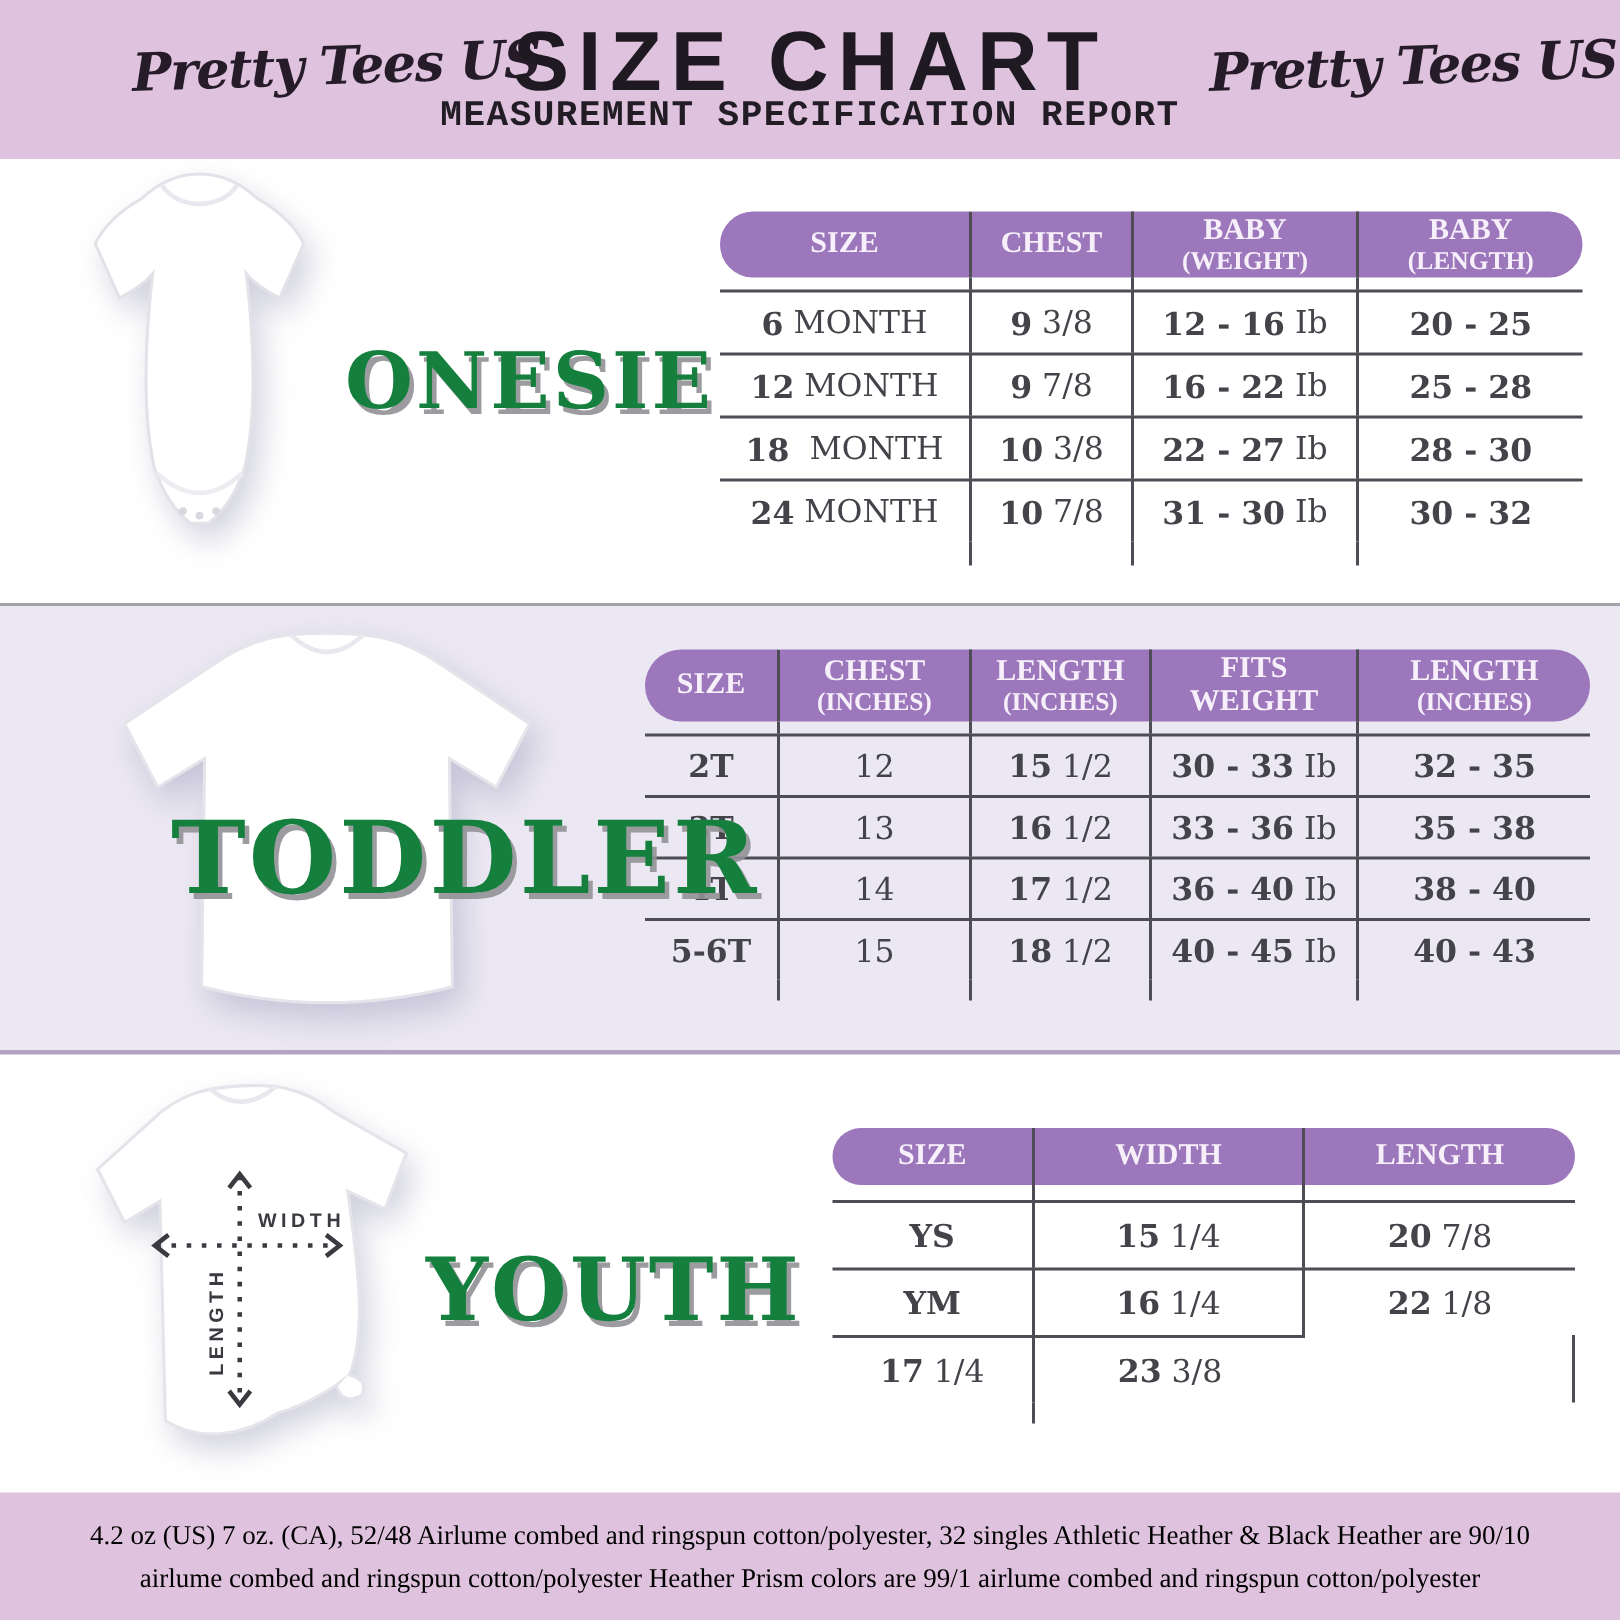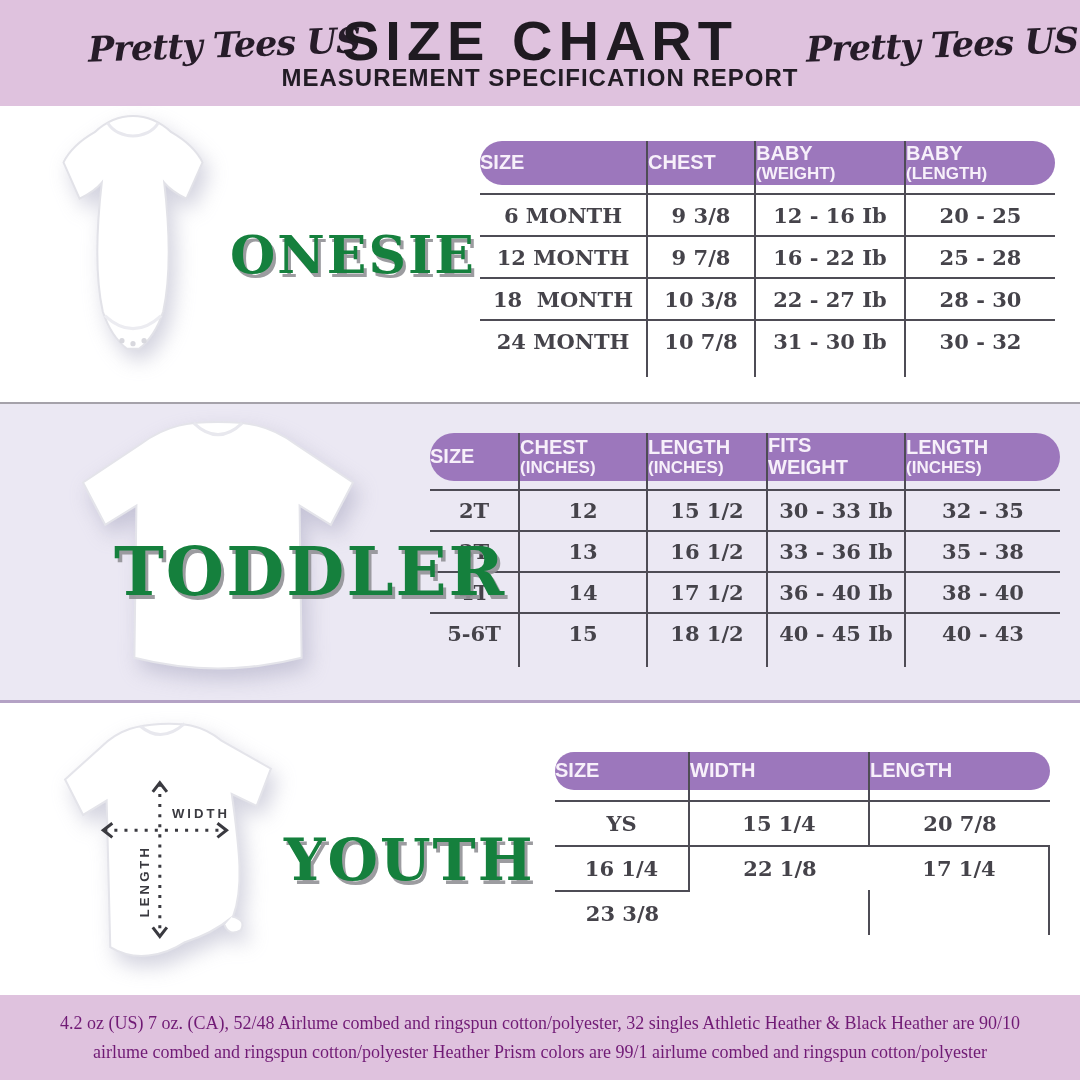--- a/index.html
+++ b/index.html
@@ -9,58 +9,58 @@
   .band{position:absolute;left:0;width:1080px;background:#dfc2de;}
   .band-top{top:0;height:106px;}
   .band-bottom{top:995px;height:85px;display:flex;align-items:center;justify-content:center;}
   .brand{position:absolute;top:24px;font-family:"DejaVu Serif",serif;font-style:italic;font-weight:bold;
          font-size:35px;color:#261c29;letter-spacing:-1px;transform:rotate(-2deg);white-space:nowrap;}
   .brand-left{left:88px;}
   .brand-right{left:806px;}
   .main-title{position:absolute;top:8px;left:0;width:1080px;text-align:center;
         font-family:"Liberation Sans",sans-serif;font-weight:900;font-size:56px;letter-spacing:6px;color:#1f1a21;}
   .sub-title{position:absolute;top:64px;left:0;width:1080px;text-align:center;
-        font-family:Liberation Sans, sans-serif;font-weight:bold;font-size:24px;letter-spacing:1px;color:#221c25;}
+        font-family:Liberation Mono, monospace;font-weight:bold;font-size:24px;letter-spacing:1px;color:#221c25;}
 
   
   .sec-toddler-bg{position:absolute;left:0;top:404px;width:1080px;height:297px;background:#ebe8f3;}
   .divider1{position:absolute;left:0;top:402px;width:1080px;height:2px;background:#a5a2aa;}
   .divider2{position:absolute;left:0;top:700px;width:1080px;height:3px;background:#b4a2c5;}
 
   
   .garment-label{position:absolute;font-family:"DejaVu Serif",serif;font-weight:bold;color:#15803d;
         letter-spacing:2px;text-shadow:3px 4px 0 rgba(145,145,150,.9);white-space:nowrap;}
   .label-onesie{left:230px;top:224px;font-size:52px;}
   .label-toddler{left:114px;top:532px;font-size:67px;}
   .label-youth{left:284px;top:826px;font-size:58px;}
 
   
   .ptable{position:absolute;display:grid;}
-  .ptable .th{background:#9c77bc;color:#f7f0fa;display:flex;flex-direction:column;justify-content:center;
-        font-family:Liberation Sans, sans-serif;font-weight:bold;font-size:20px;line-height:1.08;}
+  .ptable .th{background:#9c77bc;color:#f7f0fa;display:flex;flex-direction:column;align-items:center;justify-content:center;
+        font-family:Liberation Serif, serif;font-weight:bold;font-size:20px;line-height:1.08;}
   .ptable .th.first{border-radius:24px 0 0 24px;}
   .ptable .th.last{border-radius:0 24px 24px 0;}
   .ptable .vline{border-right:2px solid #4e4c55;}
   .ptable .spacer{background:transparent;}
   .ptable .td{display:flex;align-items:center;justify-content:center;
         font-family:"DejaVu Serif",serif;font-size:21px;color:#45434a;}
   .ptable .row-line{border-top:2px solid #4e4c55;}
   .ptable .th-l2{font-size:20px;}
   .ptable .th-l2.paren{font-size:17px;font-weight:bold;}
   .c-strong{font-weight:bold;white-space:pre;}
-  .c-rest{font-weight:bold;white-space:pre;}
+  .c-rest{font-weight:normal;white-space:pre;}
 
   
   .garment{position:absolute;}
   .garment svg{filter:drop-shadow(6px 10px 10px rgba(140,140,170,.38));}
   .measure-text{font-family:"Liberation Sans",sans-serif;font-weight:bold;fill:#3a3a40;letter-spacing:3px;}
 
   
   .footer-text{width:1010px;text-align:center;font-family:"Liberation Serif",serif;font-size:18px;
-        line-height:1.6;color:#701a75;}
+        line-height:1.6;color:#000000;}
 </style>
 </head>
 <body>
 
 <div class="canvas">
 
   <div class="band band-top">
     <div class="brand brand-left">Pretty Tees US</div>
     <div class="main-title">SIZE CHART</div>
     <div class="sub-title">MEASUREMENT SPECIFICATION REPORT</div>
@@ -322,20 +322,23 @@
       </div>
       <div class="td row-line vline">
         <span class="c-strong">15</span>
         <span class="c-rest"> 1/4</span>
       </div>
       <div class="td row-line">
         <span class="c-strong">20</span>
         <span class="c-rest"> 7/8</span>
       </div>
       <div class="td row-line vline">
+        <span class="c-strong">YM</span>
+      </div>
+      <div class="td row-line vline">
         <span class="c-strong">16</span>
         <span class="c-rest"> 1/4</span>
       </div>
       <div class="td row-line">
         <span class="c-strong">22</span>
         <span class="c-rest"> 1/8</span>
       </div>
       <div class="td row-line vline">
         <span class="c-strong">17</span>
         <span class="c-rest"> 1/4</span>

